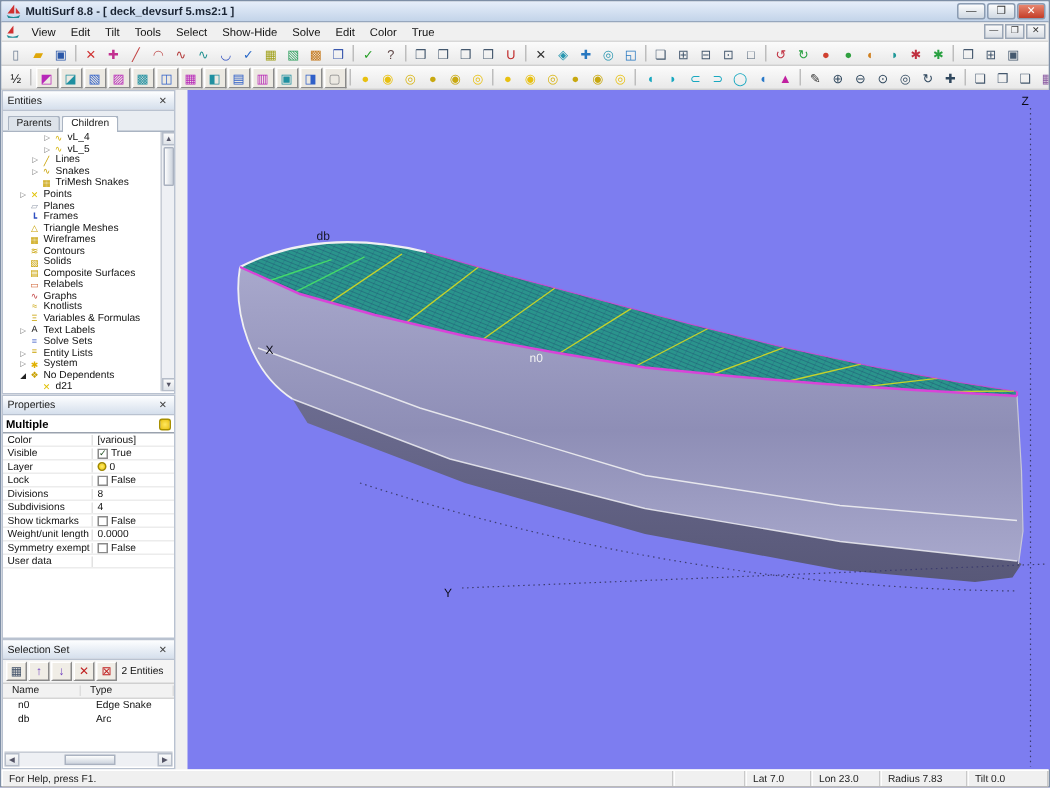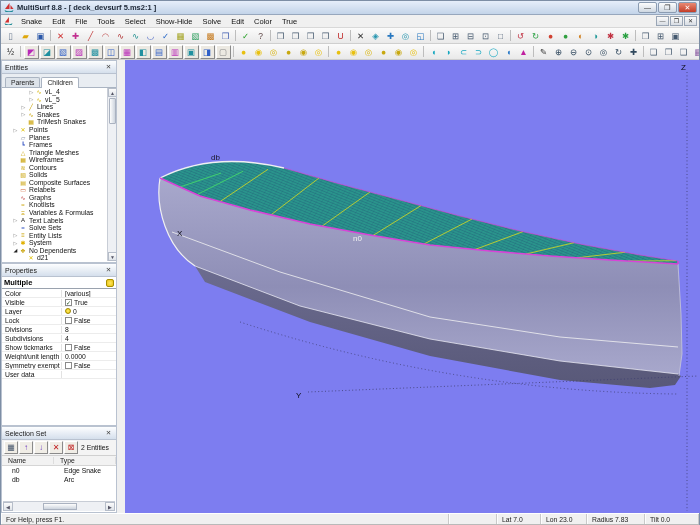--- a/index.html
+++ b/index.html
@@ -113,23 +113,23 @@
       <div class="wbtn close">✕</div>
     </div>
   </div>
 
   <div id="menubar">
     <svg class="docicon" width="9" height="9" viewBox="0 0 10 10">
       <path d="M5.5,0 L5.5,6 L1,6 Z" fill="#d03030"></path>
       <path d="M0.5,7 Q5,9.5 9.5,7 L8.5,9 L1.5,9 Z" fill="#1f8b96"></path>
     </svg>
     <div id="menuitems" style="display:flex;">
-        <div class="menuitem">Snake</div>
+        <div class="menuitem">View</div>
         <div class="menuitem">Edit</div>
-        <div class="menuitem">File</div>
+        <div class="menuitem">Tilt</div>
         <div class="menuitem">Tools</div>
         <div class="menuitem">Select</div>
         <div class="menuitem">Show-Hide</div>
         <div class="menuitem">Solve</div>
         <div class="menuitem">Edit</div>
         <div class="menuitem">Color</div>
         <div class="menuitem">True</div>
       </div>
     <div class="mdibtns">
       <div class="mdibtn">—</div>

